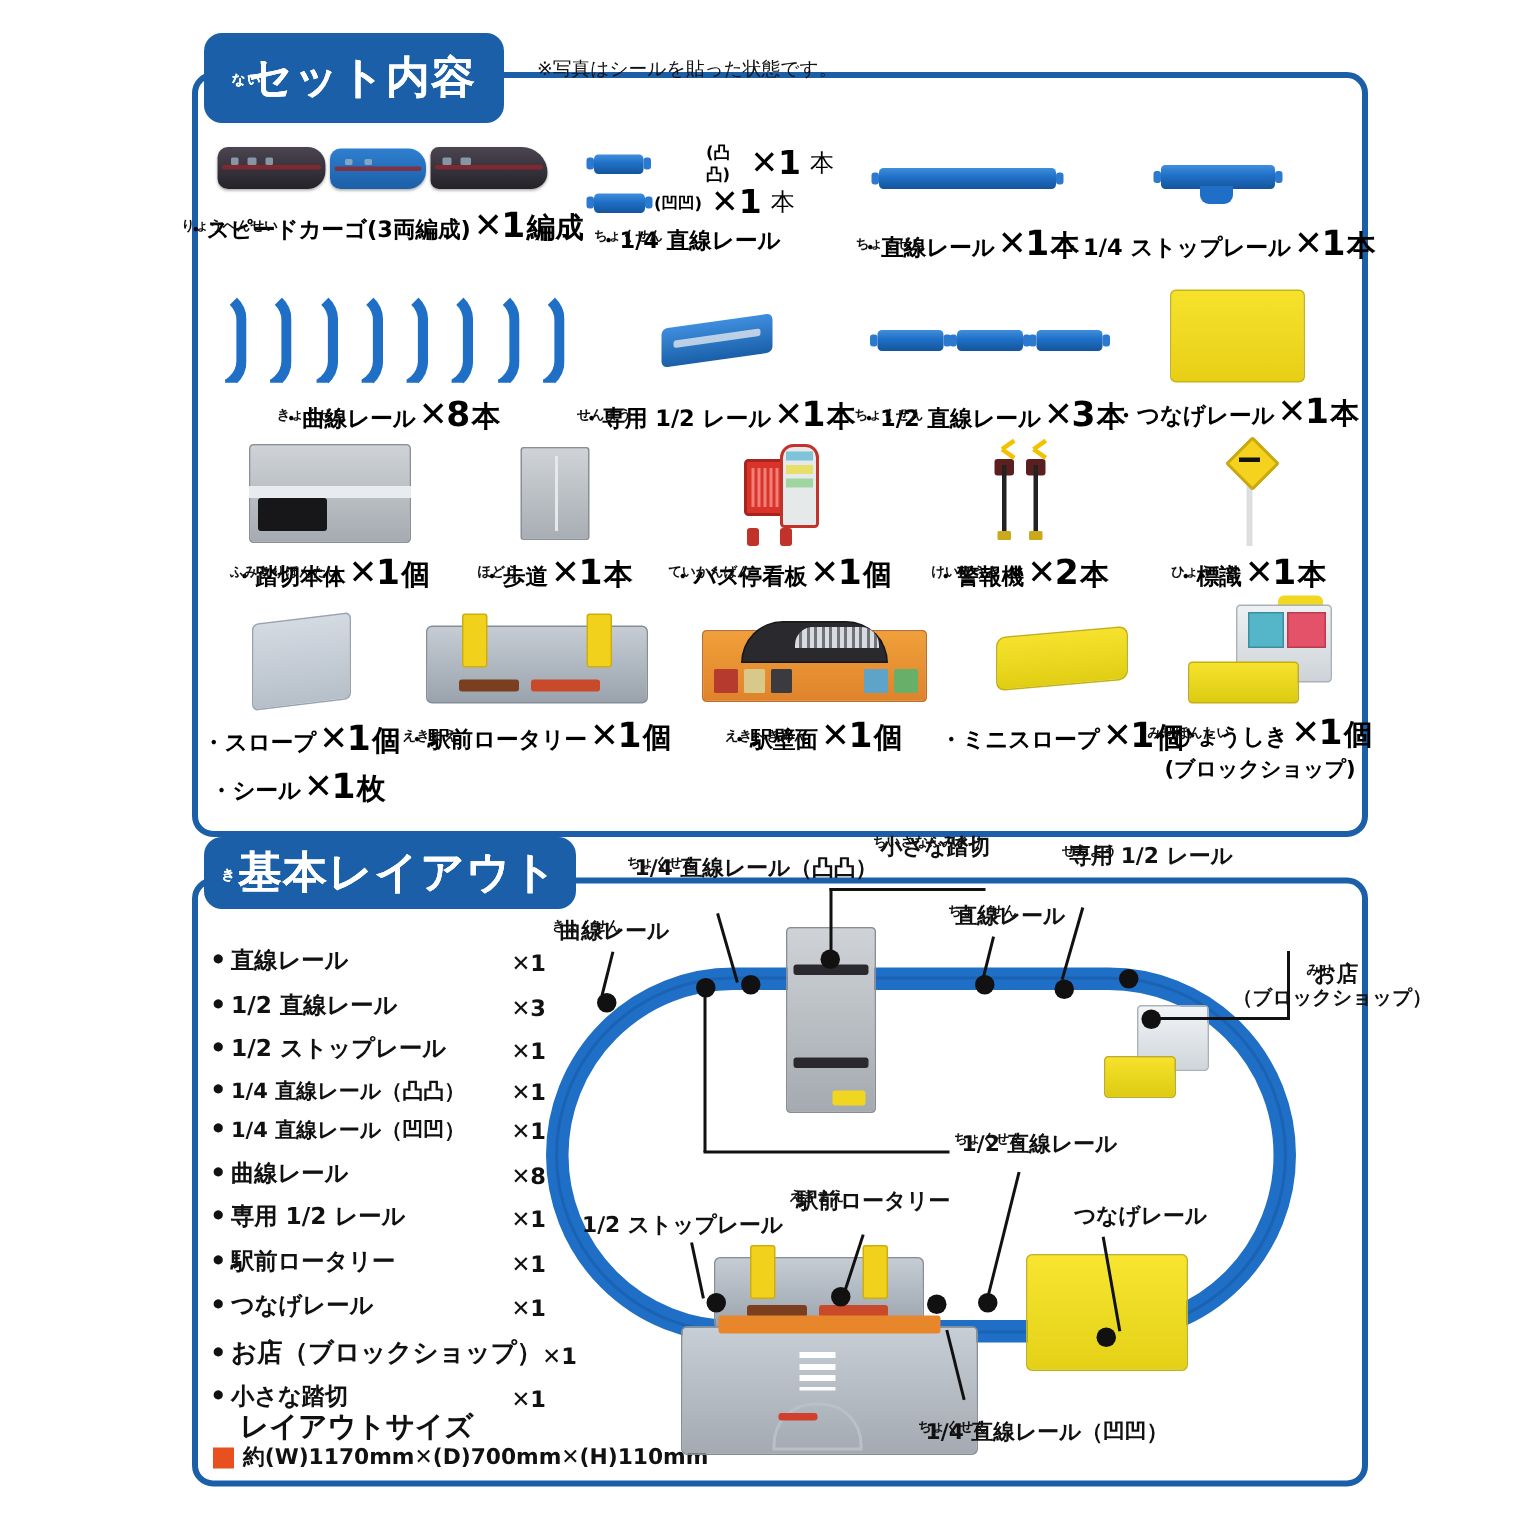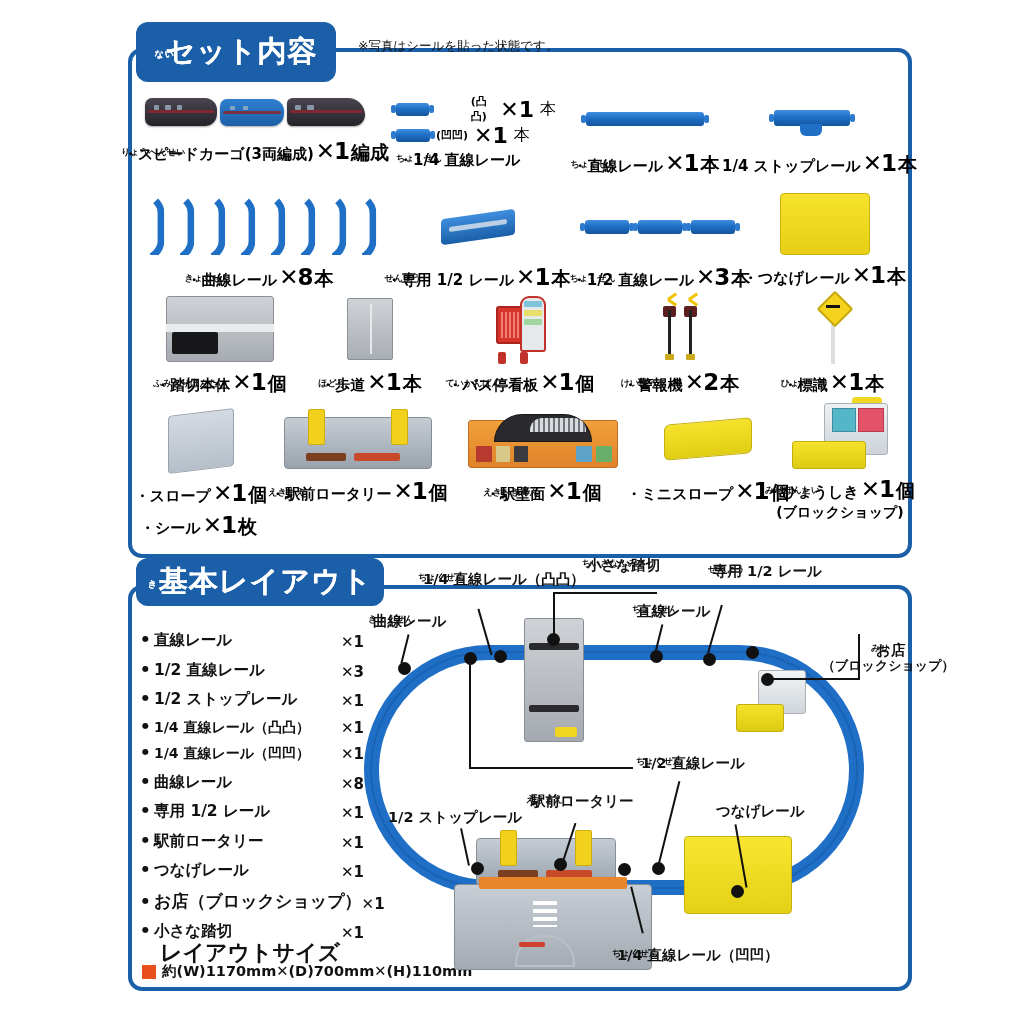--- a/index.html
+++ b/index.html
@@ -173,21 +173,21 @@
     display:flex;align-items:flex-end;justify-content:space-between;
     font-size:15.5px;font-weight:bold;color:#111;
     margin-bottom:8.5px;white-space:nowrap;
   }
   .lrow .nm{display:flex;align-items:baseline;}
   .lrow .nm:before{content:"\25CF";font-size:8px;margin-right:5px;position:relative;top:-4px;}
   .lrow .ct{font-size:15px;}
 
   .size-title{
     position:absolute;left:160px;top:938px;
-    font-size:22px;font-weight:bold;color:#111;text-align:right;
+    font-size:19px;font-weight:bold;color:#111;text-align:right;
   }
   .size-line{
     position:absolute;left:142px;top:962px;
     display:flex;align-items:center;gap:6px;
     font-size:14.5px;font-weight:bold;color:#111;white-space:nowrap;
   }
   .size-line .sw{width:14px;height:14px;background:#e8501e;flex:0 0 auto;}
 
   
   #diagram{position:absolute;left:336px;top:600px;width:570px;height:390px;}

